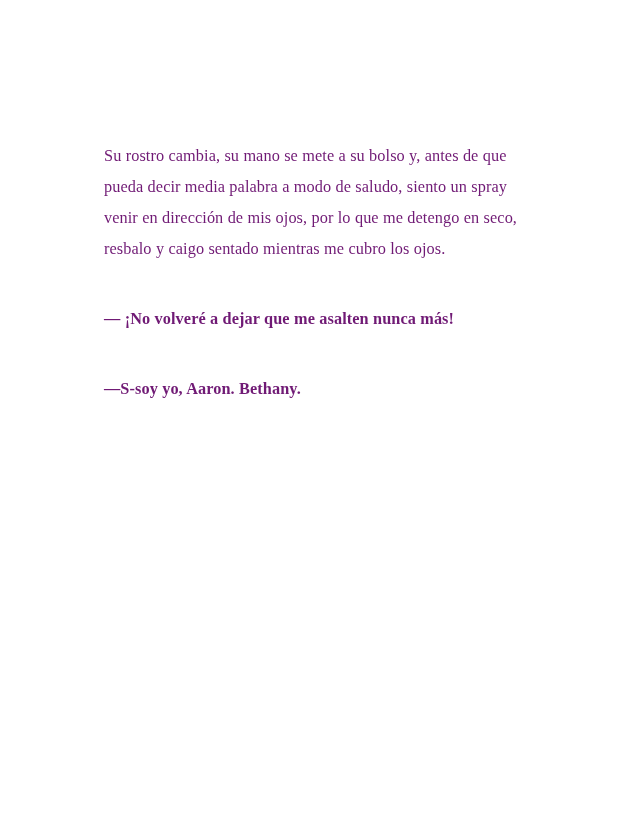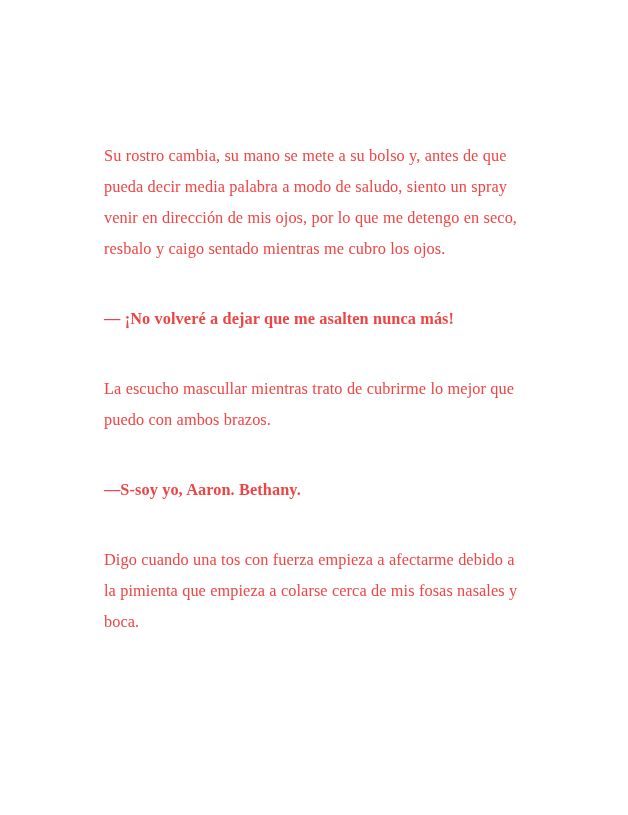--- a/index.html
+++ b/index.html
@@ -32,21 +32,21 @@
     width: 414px;
   }
 
   .para {
     margin: 0 0 39px 0;
     font-size: 16.3px;
     line-height: 31px;
     text-align: left;
     letter-spacing: 0.005em;
     word-spacing: 0.01em;
-    color: #ef4444;
+    color: #701a75;
     -webkit-font-smoothing: antialiased;
   }
 
   .para:last-child {
     margin-bottom: 0;
   }
 
   
   .para.dialogue {
     white-space: pre-wrap;
@@ -56,20 +56,18 @@
 </head>
 <body>
 
 <div class="page">
   <div class="text-column">
 
     <p class="para">Su rostro cambia, su mano se mete a su bolso y, antes de que pueda decir media palabra a modo de saludo, siento un spray venir en dirección de mis ojos, por lo que me detengo en seco, resbalo y caigo sentado mientras me cubro los ojos.</p>
 
     <p class="para dialogue">— ¡No volveré a dejar que me asalten nunca más!</p>
 
-    <p class="para">La escucho mascullar mientras trato de cubrirme lo mejor que puedo con ambos brazos.</p>
 
     <p class="para dialogue">—S-soy yo, Aaron. Bethany.</p>
 
-    <p class="para">Digo cuando una tos con fuerza empieza a afectarme debido a la pimienta que empieza a colarse cerca de mis fosas nasales y boca.</p>
 
   </div>
 </div>
 
 </body></html>

